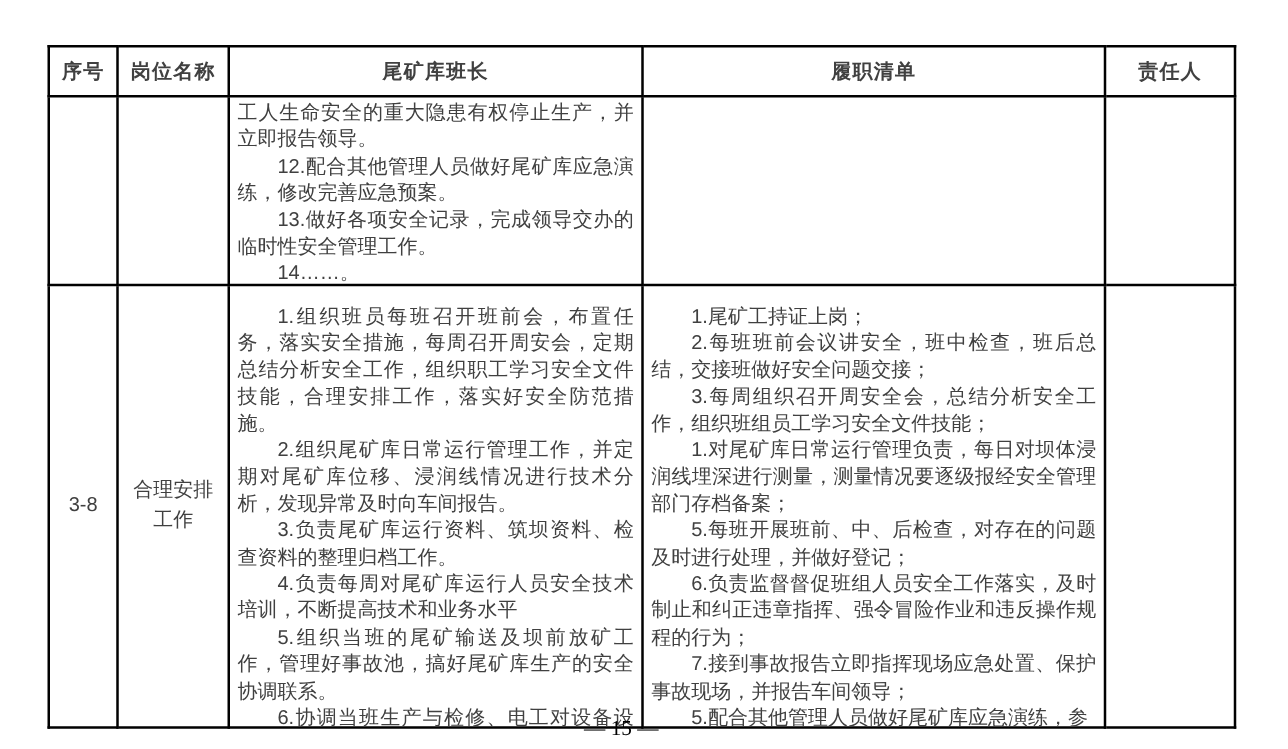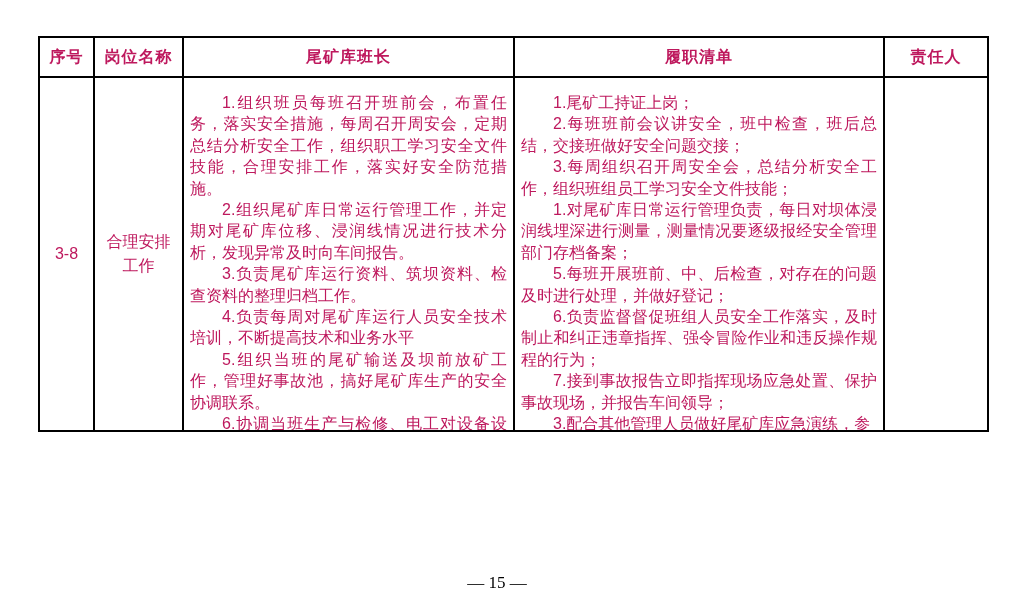--- a/index.html
+++ b/index.html
@@ -17,21 +17,21 @@
     position: absolute;
     left: 38px; top: 36px;
     width: 949px;
     border-collapse: collapse;
     table-layout: fixed;
   }
   .resp-table th, .resp-table td {
     border: 2px solid #000000;
     vertical-align: top;
     font-size: 16px;
-    color: #be185d;
+    color: #404040;
     overflow: hidden;
   }
   .resp-table th {
     font-weight: bold;
     text-align: center;
     vertical-align: middle;
     height: 40px;
     font-size: 16px;
     letter-spacing: 1px;
   }
@@ -83,20 +83,36 @@
     <thead>
       <tr>
         <th>序号</th>
         <th>岗位名称</th>
         <th>尾矿库班长</th>
         <th>履职清单</th>
         <th>责任人</th>
       </tr>
     </thead>
     <tbody>
+      <tr class="row-cont">
+        <td class="c-seq"></td>
+        <td class="c-pos"></td>
+        <td class="c-duty">
+          <div class="cw cw-r1">
+            <p class="no-indent">工人生命安全的重大隐患有权停止生产，并立即报告领导。</p>
+            <p>12.配合其他管理人员做好尾矿库应急演练，修改完善应急预案。</p>
+            <p>13.做好各项安全记录，完成领导交办的临时性安全管理工作。</p>
+            <p>14……。</p>
+          </div>
+        </td>
+        <td class="c-perf">
+          <div class="cw cw-r1"></div>
+        </td>
+        <td class="c-resp"></td>
+      </tr>
       <tr class="row-main">
         <td class="c-seq">3-8</td>
         <td class="c-pos">合理安排工作</td>
         <td class="c-duty">
           <div class="cw cw-r2">
             <p>1.组织班员每班召开班前会，布置任务，落实安全措施，每周召开周安会，定期总结分析安全工作，组织职工学习安全文件技能，合理安排工作，落实好安全防范措施。</p>
             <p>2.组织尾矿库日常运行管理工作，并定期对尾矿库位移、浸润线情况进行技术分析，发现异常及时向车间报告。</p>
             <p>3.负责尾矿库运行资料、筑坝资料、检查资料的整理归档工作。</p>
             <p>4.负责每周对尾矿库运行人员安全技术培训，不断提高技术和业务水平</p>
             <p>5.组织当班的尾矿输送及坝前放矿工作，管理好事故池，搞好尾矿库生产的安全协调联系。</p>
@@ -105,21 +121,21 @@
         </td>
         <td class="c-perf">
           <div class="cw cw-r2">
             <p>1.尾矿工持证上岗；</p>
             <p>2.每班班前会议讲安全，班中检查，班后总结，交接班做好安全问题交接；</p>
             <p>3.每周组织召开周安全会，总结分析安全工作，组织班组员工学习安全文件技能；</p>
             <p>1.对尾矿库日常运行管理负责，每日对坝体浸润线埋深进行测量，测量情况要逐级报经安全管理部门存档备案；</p>
             <p>5.每班开展班前、中、后检查，对存在的问题及时进行处理，并做好登记；</p>
             <p>6.负责监督督促班组人员安全工作落实，及时制止和纠正违章指挥、强令冒险作业和违反操作规程的行为；</p>
             <p>7.接到事故报告立即指挥现场应急处置、保护事故现场，并报告车间领导；</p>
-            <p>3.配合其他管理人员做好尾矿库应急演练，参</p>
+            <p>5.配合其他管理人员做好尾矿库应急演练，参</p>
           </div>
         </td>
         <td class="c-resp"></td>
       </tr>
     </tbody>
   </table>
 
   <div class="footer">— 15 —</div>
 
 </div>

